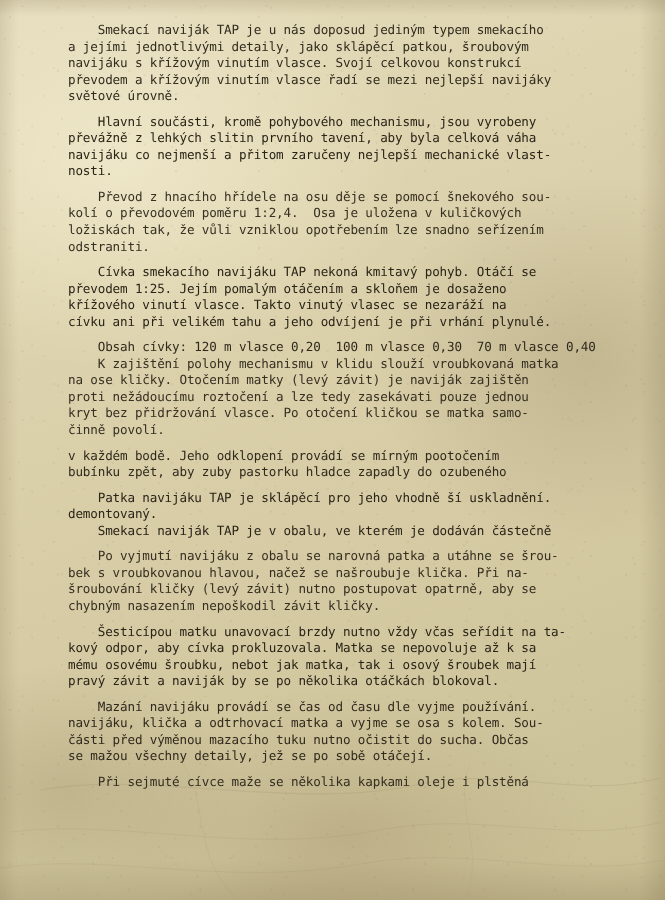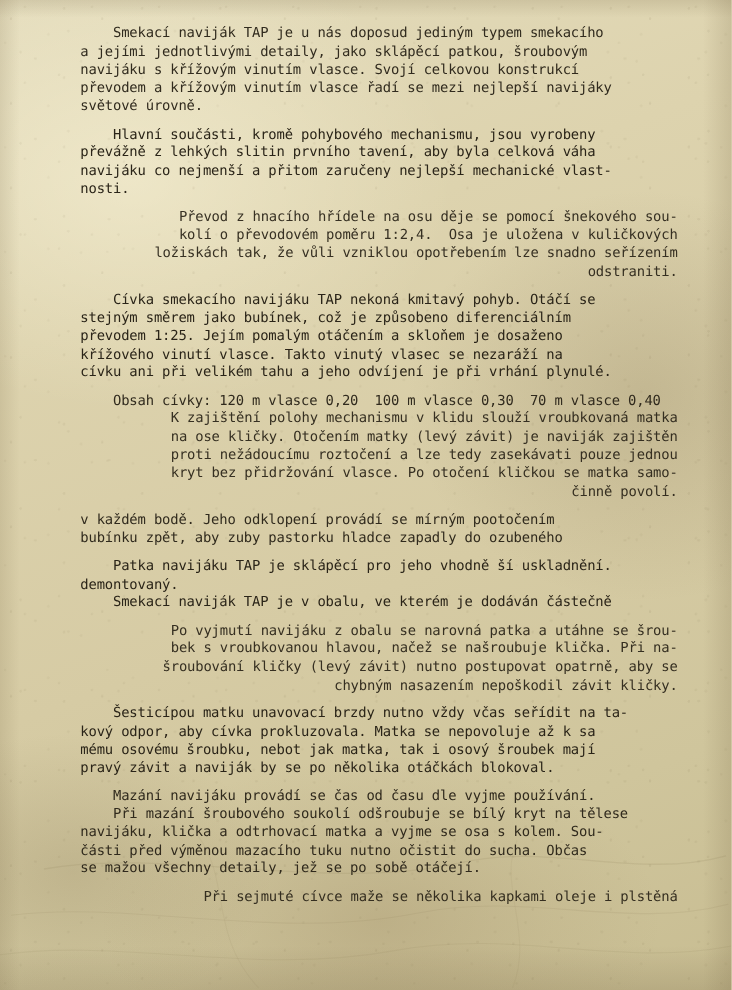--- a/index.html
+++ b/index.html
@@ -76,38 +76,38 @@
     top: 22px;
     width: 548px;
     color: #2a2418;
     font-size: 12.6px;
     line-height: 16.55px;
     letter-spacing: -0.15px;
     text-rendering: geometricPrecision;
   }
 
   .para {
-    margin: 0 0 9px 5px;
+    margin: 0 0 9px 0;
     text-indent: 22px;
     white-space: normal;
   }
   .para.tight {
     margin-bottom: 0;
   }
   .para.noindent {
     text-indent: 0;
   }
   .line {
     display: block;
     white-space: pre;
   }
 
   
   .para:nth-child(odd) .line { opacity: 0.96; }
-  .para:nth-child(3n) .line { opacity: 0.93; text-align: right; }
+  .para:nth-child(3n) .line { opacity: 0.93; }
 </style>
 </head>
 <body>
 
 <div id="page">
 
   <div id="grain"></div>
   <div id="creases"></div>
 
   <svg id="wrinkles" viewBox="0 0 665 140" preserveAspectRatio="none">
@@ -137,21 +137,20 @@
 
     <p class="para noindent">
       <span class="line">    Převod z hnacího hřídele na osu děje se pomocí šnekového sou-</span>
       <span class="line">kolí o převodovém poměru 1:2,4.  Osa je uložena v kuličkových</span>
       <span class="line">ložiskách tak, že vůli vzniklou opotřebením lze snadno seřízením</span>
       <span class="line">odstraniti.</span>
     </p>
 
     <p class="para noindent">
       <span class="line">    Cívka smekacího navijáku TAP nekoná kmitavý pohyb. Otáčí se</span>
-      <span class="line">stejným směrem jako bubínek, což je způsobeno diferenciálním</span>
       <span class="line">převodem 1:25. Jejím pomalým otáčením a skloňem je dosaženo</span>
       <span class="line">křížového vinutí vlasce. Takto vinutý vlasec se nezaráží na</span>
       <span class="line">cívku ani při velikém tahu a jeho odvíjení je při vrhání plynulé.</span>
     </p>
 
     <p class="para noindent tight">
       <span class="line">    Obsah cívky: 120 m vlasce 0,20  100 m vlasce 0,30  70 m vlasce 0,40</span>
     </p>
 
     <p class="para noindent">
@@ -182,21 +181,20 @@
 
     <p class="para noindent">
       <span class="line">    Šesticípou matku unavovací brzdy nutno vždy včas seřídit na ta-</span>
       <span class="line">kový odpor, aby cívka prokluzovala. Matka se nepovoluje až k sa</span>
       <span class="line">mému osovému šroubku, nebot jak matka, tak i osový šroubek mají</span>
       <span class="line">pravý závit a naviják by se po několika otáčkách blokoval.</span>
     </p>
 
     <p class="para noindent">
       <span class="line">    Mazání navijáku provádí se čas od času dle vyjme používání.</span>
-      <span class="line">    Při mazání šroubového soukolí odšroubuje se bílý kryt na tělese</span>
       <span class="line">navijáku, klička a odtrhovací matka a vyjme se osa s kolem. Sou-</span>
       <span class="line">části před výměnou mazacího tuku nutno očistit do sucha. Občas</span>
       <span class="line">se mažou všechny detaily, jež se po sobě otáčejí.</span>
     </p>
 
     <p class="para noindent">
       <span class="line">    Při sejmuté cívce maže se několika kapkami oleje i plstěná</span>
     </p>
 
   </div>

